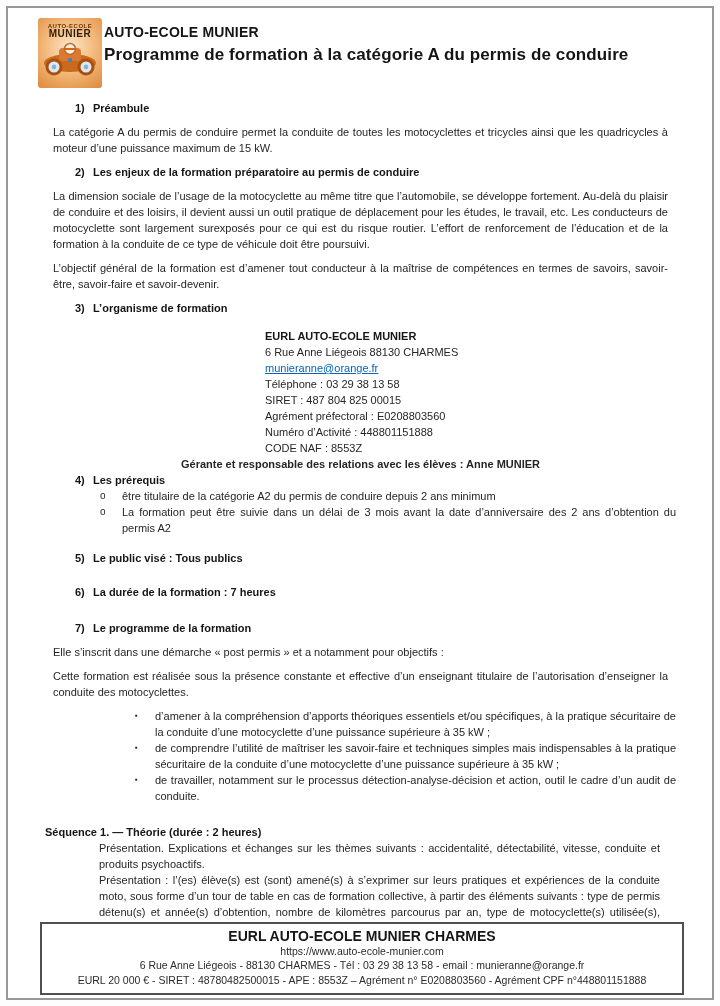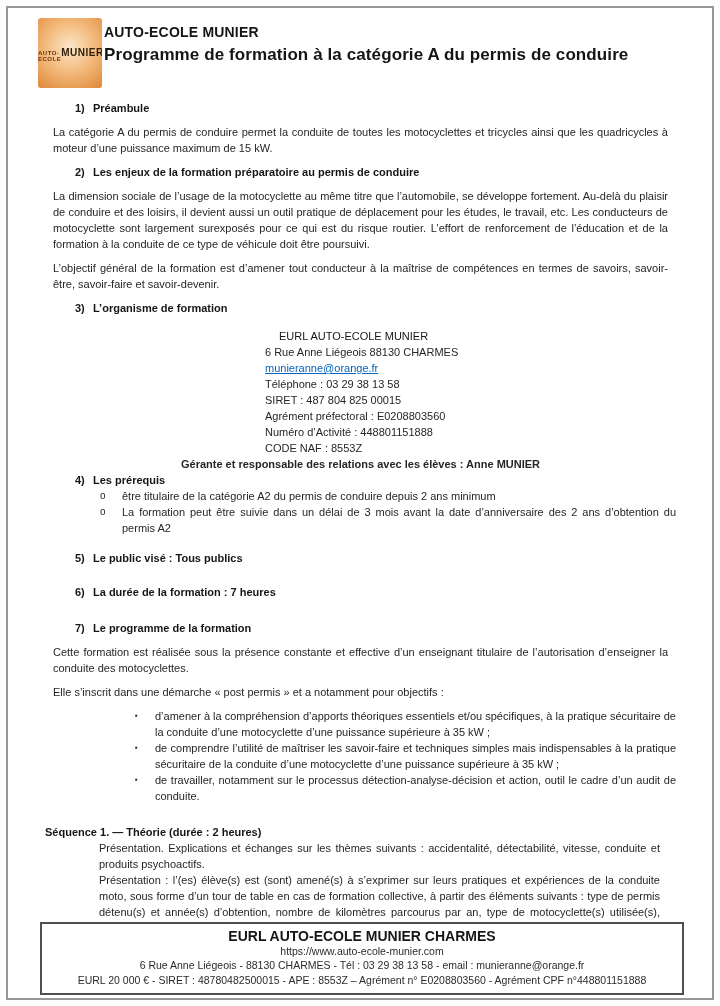--- a/index.html
+++ b/index.html
@@ -11,21 +11,21 @@
     -webkit-font-smoothing:antialiased;
   }
   .page{
     position:absolute;inset:6px;border:2px solid #979797;background:#ffffff;
   }
   
   .logo{
     position:absolute;left:38px;top:18px;width:64px;height:70px;
     background:radial-gradient(circle at 50% 42%, #fbe7cb 0%, #f4bd81 45%, #de8838 100%);
     border-radius:3px;
-    display:flex;align-items:center;
+    display:flex;flex-direction:column;align-items:center;
     overflow:hidden;
   }
   .logo .l1{font-size:6px;font-weight:bold;color:#6b3310;letter-spacing:.5px;margin-top:5px;}
   .logo .l2{font-size:10px;font-weight:bold;color:#2e1d08;letter-spacing:.5px;line-height:10px;}
   .logo svg{margin-top:1px;}
   .titles{position:absolute;left:104px;top:24px;}
   .titles .org{font-size:14px;font-weight:bold;color:#151515;letter-spacing:.2px;}
   .titles .doc{font-size:17px;font-weight:bold;color:#151515;margin-top:5px;letter-spacing:.1px;}
   
   .content{
@@ -34,21 +34,21 @@
   }
   .h{display:flex;font-weight:bold;color:#161616;}
   .h .num{width:18px;flex:none;margin-left:30px;}
   .h .t{flex:1;}
   p.just{margin:8px;text-align:justify;}
   .gap12{height:12px;}
   .gap14{height:14px;}
   .gap18{height:18px;}
   .gap20{height:20px;}
   .org-block{margin-left:220px;}
-  .org-block .b{font-weight:normal;color:#161616;margin-left:14px;}
+  .org-block .b{font-weight:bold;color:#161616;}
   .org-block a{color:#0563c1;text-decoration:underline;}
   .manager{text-align:center;font-weight:bold;}
   .li{display:flex;margin:0;}
   .prereq .li{margin-left:55px;}
   .prereq .marker{width:22px;flex:none;font-size:10px;}
   .obj .li{margin-left:90px;}
   .obj .marker{width:20px;flex:none;font-size:8px;line-height:16px;}
   .li .txt{flex:1;text-align:justify;}
   .seqh{font-weight:bold;color:#161616;}
   .seqp{margin:0 16px 0 54px;text-align:justify;}
@@ -143,22 +143,22 @@
   <div class="h">
     <span class="num">6)</span>
     <span class="t">La durée de la formation : 7 heures</span>
   </div>
 
   <div class="gap20"></div>
   <div class="h">
     <span class="num">7)</span>
     <span class="t">Le programme de la formation</span>
   </div>
+  <p class="just">Elle s’inscrit dans une démarche « post permis » et a notamment pour objectifs :</p>
   <p class="just">Cette formation est réalisée sous la présence constante et effective d’un enseignant titulaire de l’autorisation d’enseigner la conduite des motocyclettes.</p>
-  <p class="just">Elle s’inscrit dans une démarche « post permis » et a notamment pour objectifs :</p>
   <div class="obj">
     <div class="li">
       <span class="marker">▪</span>
       <span class="txt">d’amener à la compréhension d’apports théoriques essentiels et/ou spécifiques, à la pratique sécuritaire de la conduite d’une motocyclette d’une puissance supérieure à 35 kW ;</span>
     </div>
     <div class="li">
       <span class="marker">▪</span>
       <span class="txt">de comprendre l’utilité de maîtriser les savoir-faire et techniques simples mais indispensables à la pratique sécuritaire de la conduite d’une motocyclette d’une puissance supérieure à 35 kW ;</span>
     </div>
     <div class="li">

